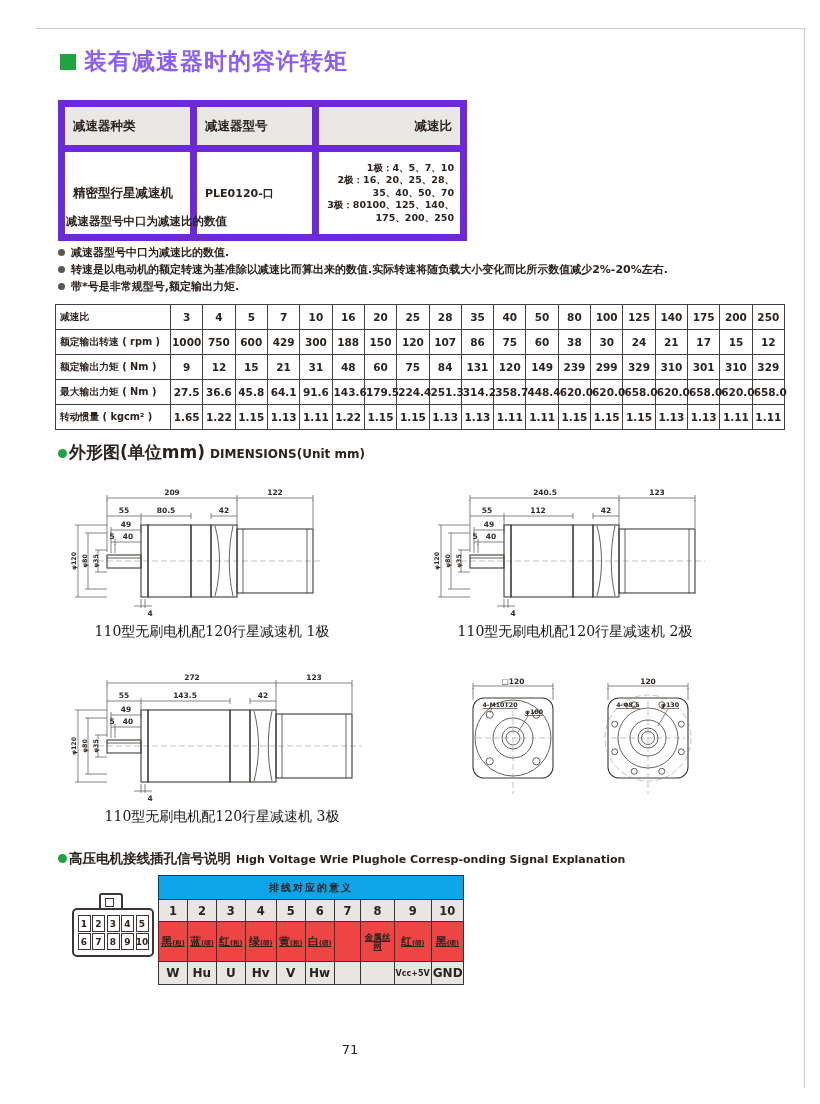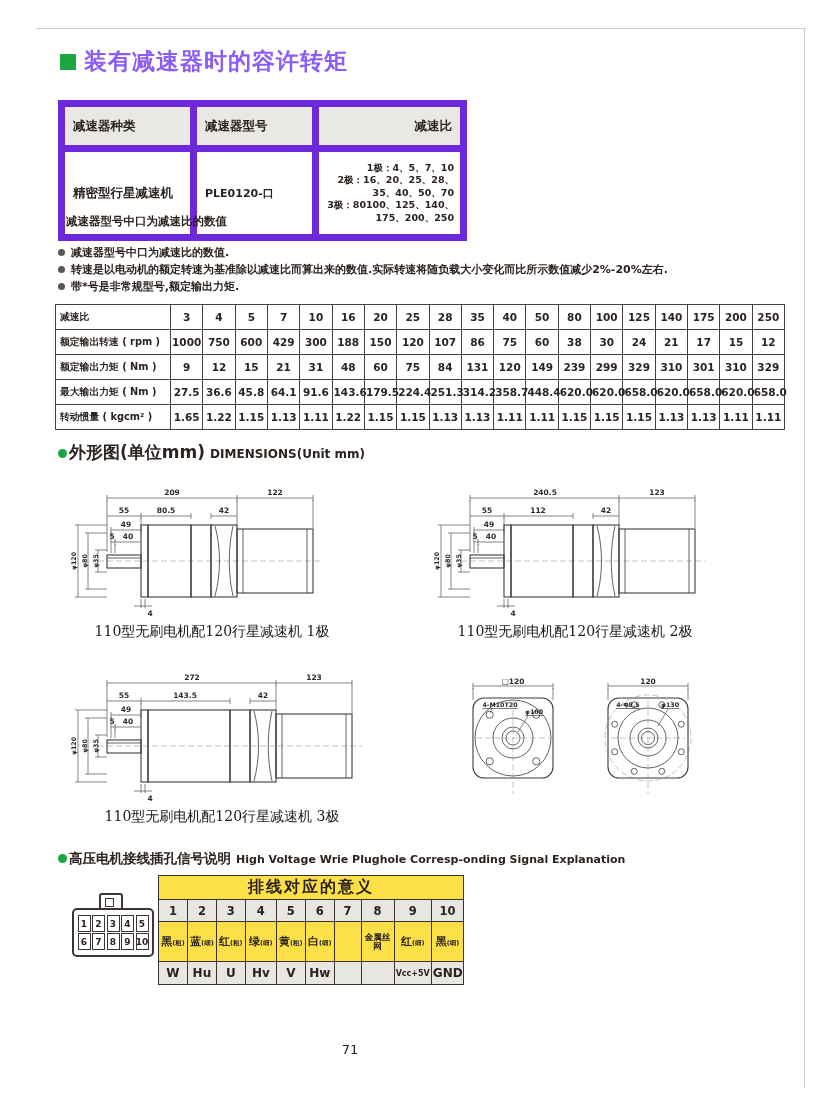--- a/index.html
+++ b/index.html
@@ -60,24 +60,24 @@
   .sig-head .en{font-size:11px;font-weight:bold;}
   .connector{position:absolute;left:72px;top:893px;width:78px;}
   .conn-tab{width:20px;height:13px;border:2.5px solid #3c3533;border-bottom:none;margin:0 auto;border-radius:3px 3px 0 0;position:relative;}
   .conn-tab:after{content:"";position:absolute;left:4px;top:3px;width:7px;height:7px;border:1.5px solid #3c3533;}
   .conn-body{width:72px;border:2.5px solid #3c3533;border-radius:5px;background:#fff;padding:4px 3px;}
   .conn-row{display:flex;gap:1.5px;justify-content:center;margin:1px 0;}
   .conn-cell{width:11px;height:15px;border:1.5px solid #3c3533;font-size:9px;font-weight:bold;
              display:flex;align-items:center;justify-content:center;color:#2b2320;}
   .sig-table{position:absolute;left:158px;top:875px;width:306px;table-layout:fixed;border:1.5px solid #3a3330;}
   .sig-table th,.sig-table td{border:1px solid #3a3330;text-align:center;font-weight:bold;color:#2b2320;}
-  .sig-table th.ttl{font-size:16px;height:21px;background:#fde047;letter-spacing:2px;}
+  .sig-table th.ttl{font-size:10px;height:21px;background:#0ea5e9;letter-spacing:2px;}
   .sig-table tr.gray td{background:#e7e6e2;}
   .sig-table tr.nums td{height:19px;font-size:11.5px;}
-  .sig-table tr.wires td{height:37px;font-size:11px;background:#fde047;line-height:1.05;}
+  .sig-table tr.wires td{height:37px;font-size:11px;background:#ef4444;line-height:1.05;text-decoration:underline;}
   .sig-table tr.wires td .n{font-size:6.5px;}
   .sig-table tr.wires td.mesh{font-size:8.5px;}
   .sig-table tr.sigs td{height:20px;font-size:12px;}
   .sig-table tr.sigs td.sm{font-size:8px;}
 
   .pagenum{position:absolute;left:0;top:1042px;width:700px;text-align:center;font-size:13px;color:#2b2320;}
 </style>
 </head>
 <body>
 

